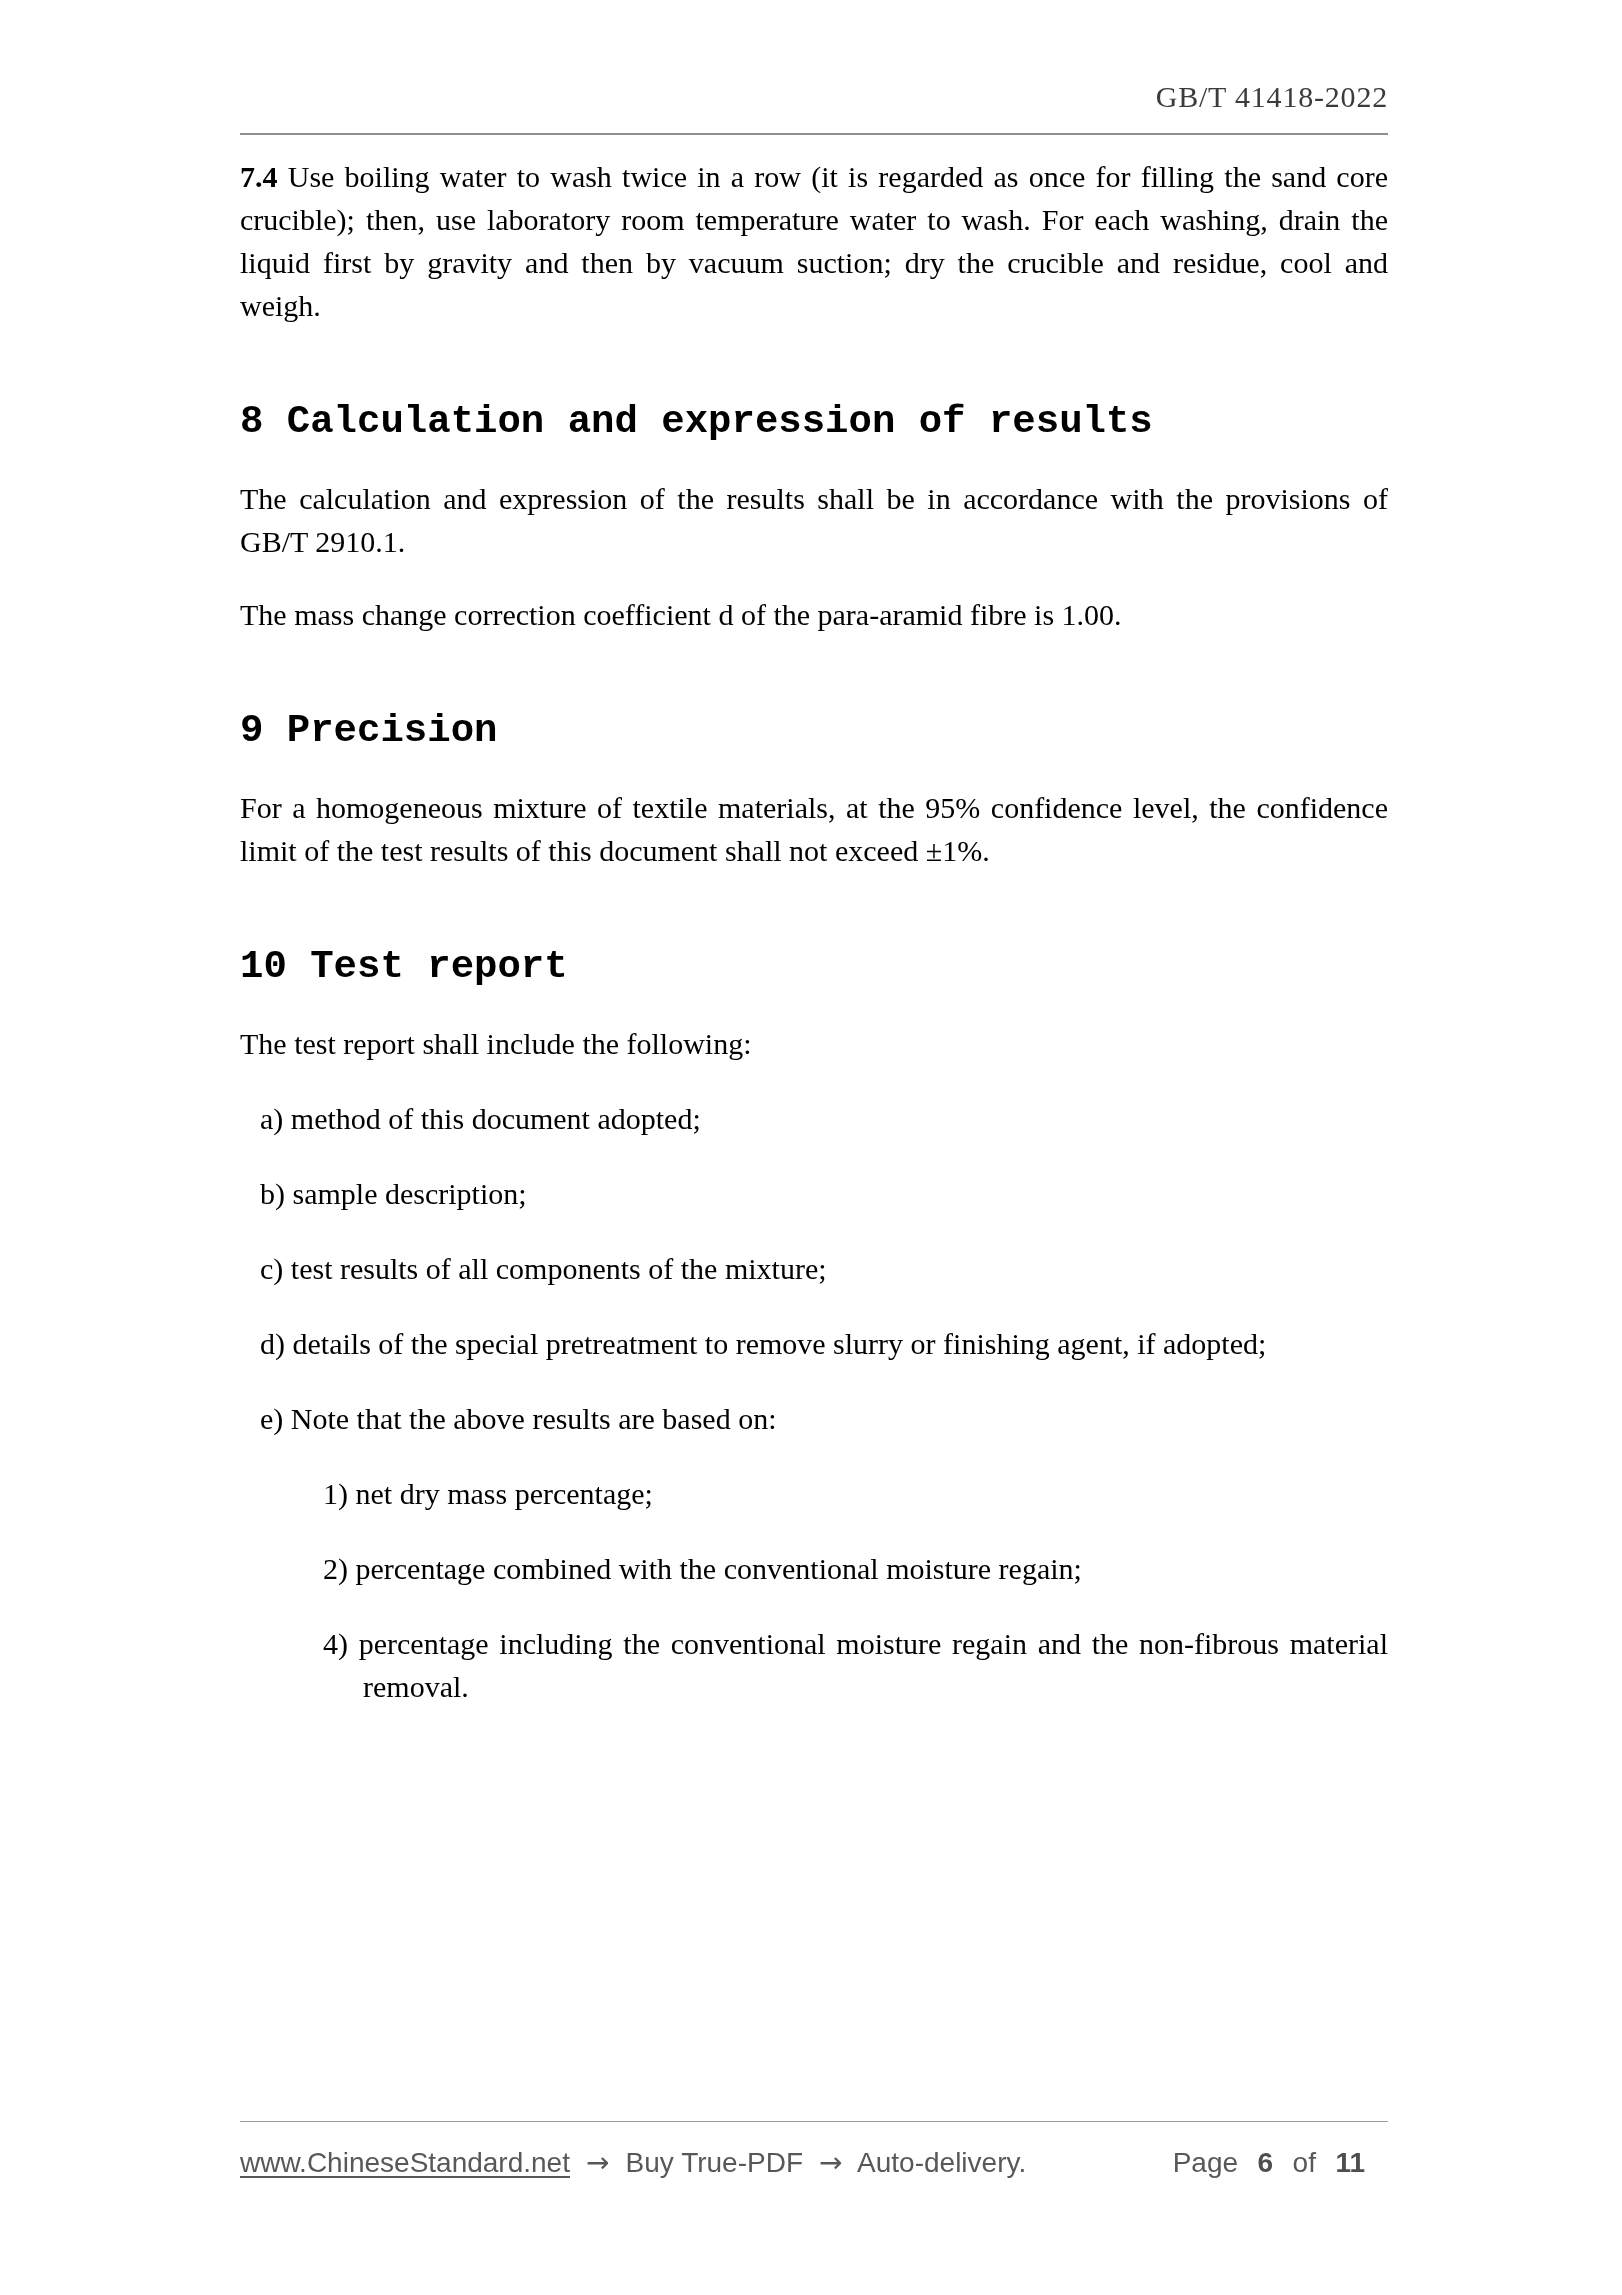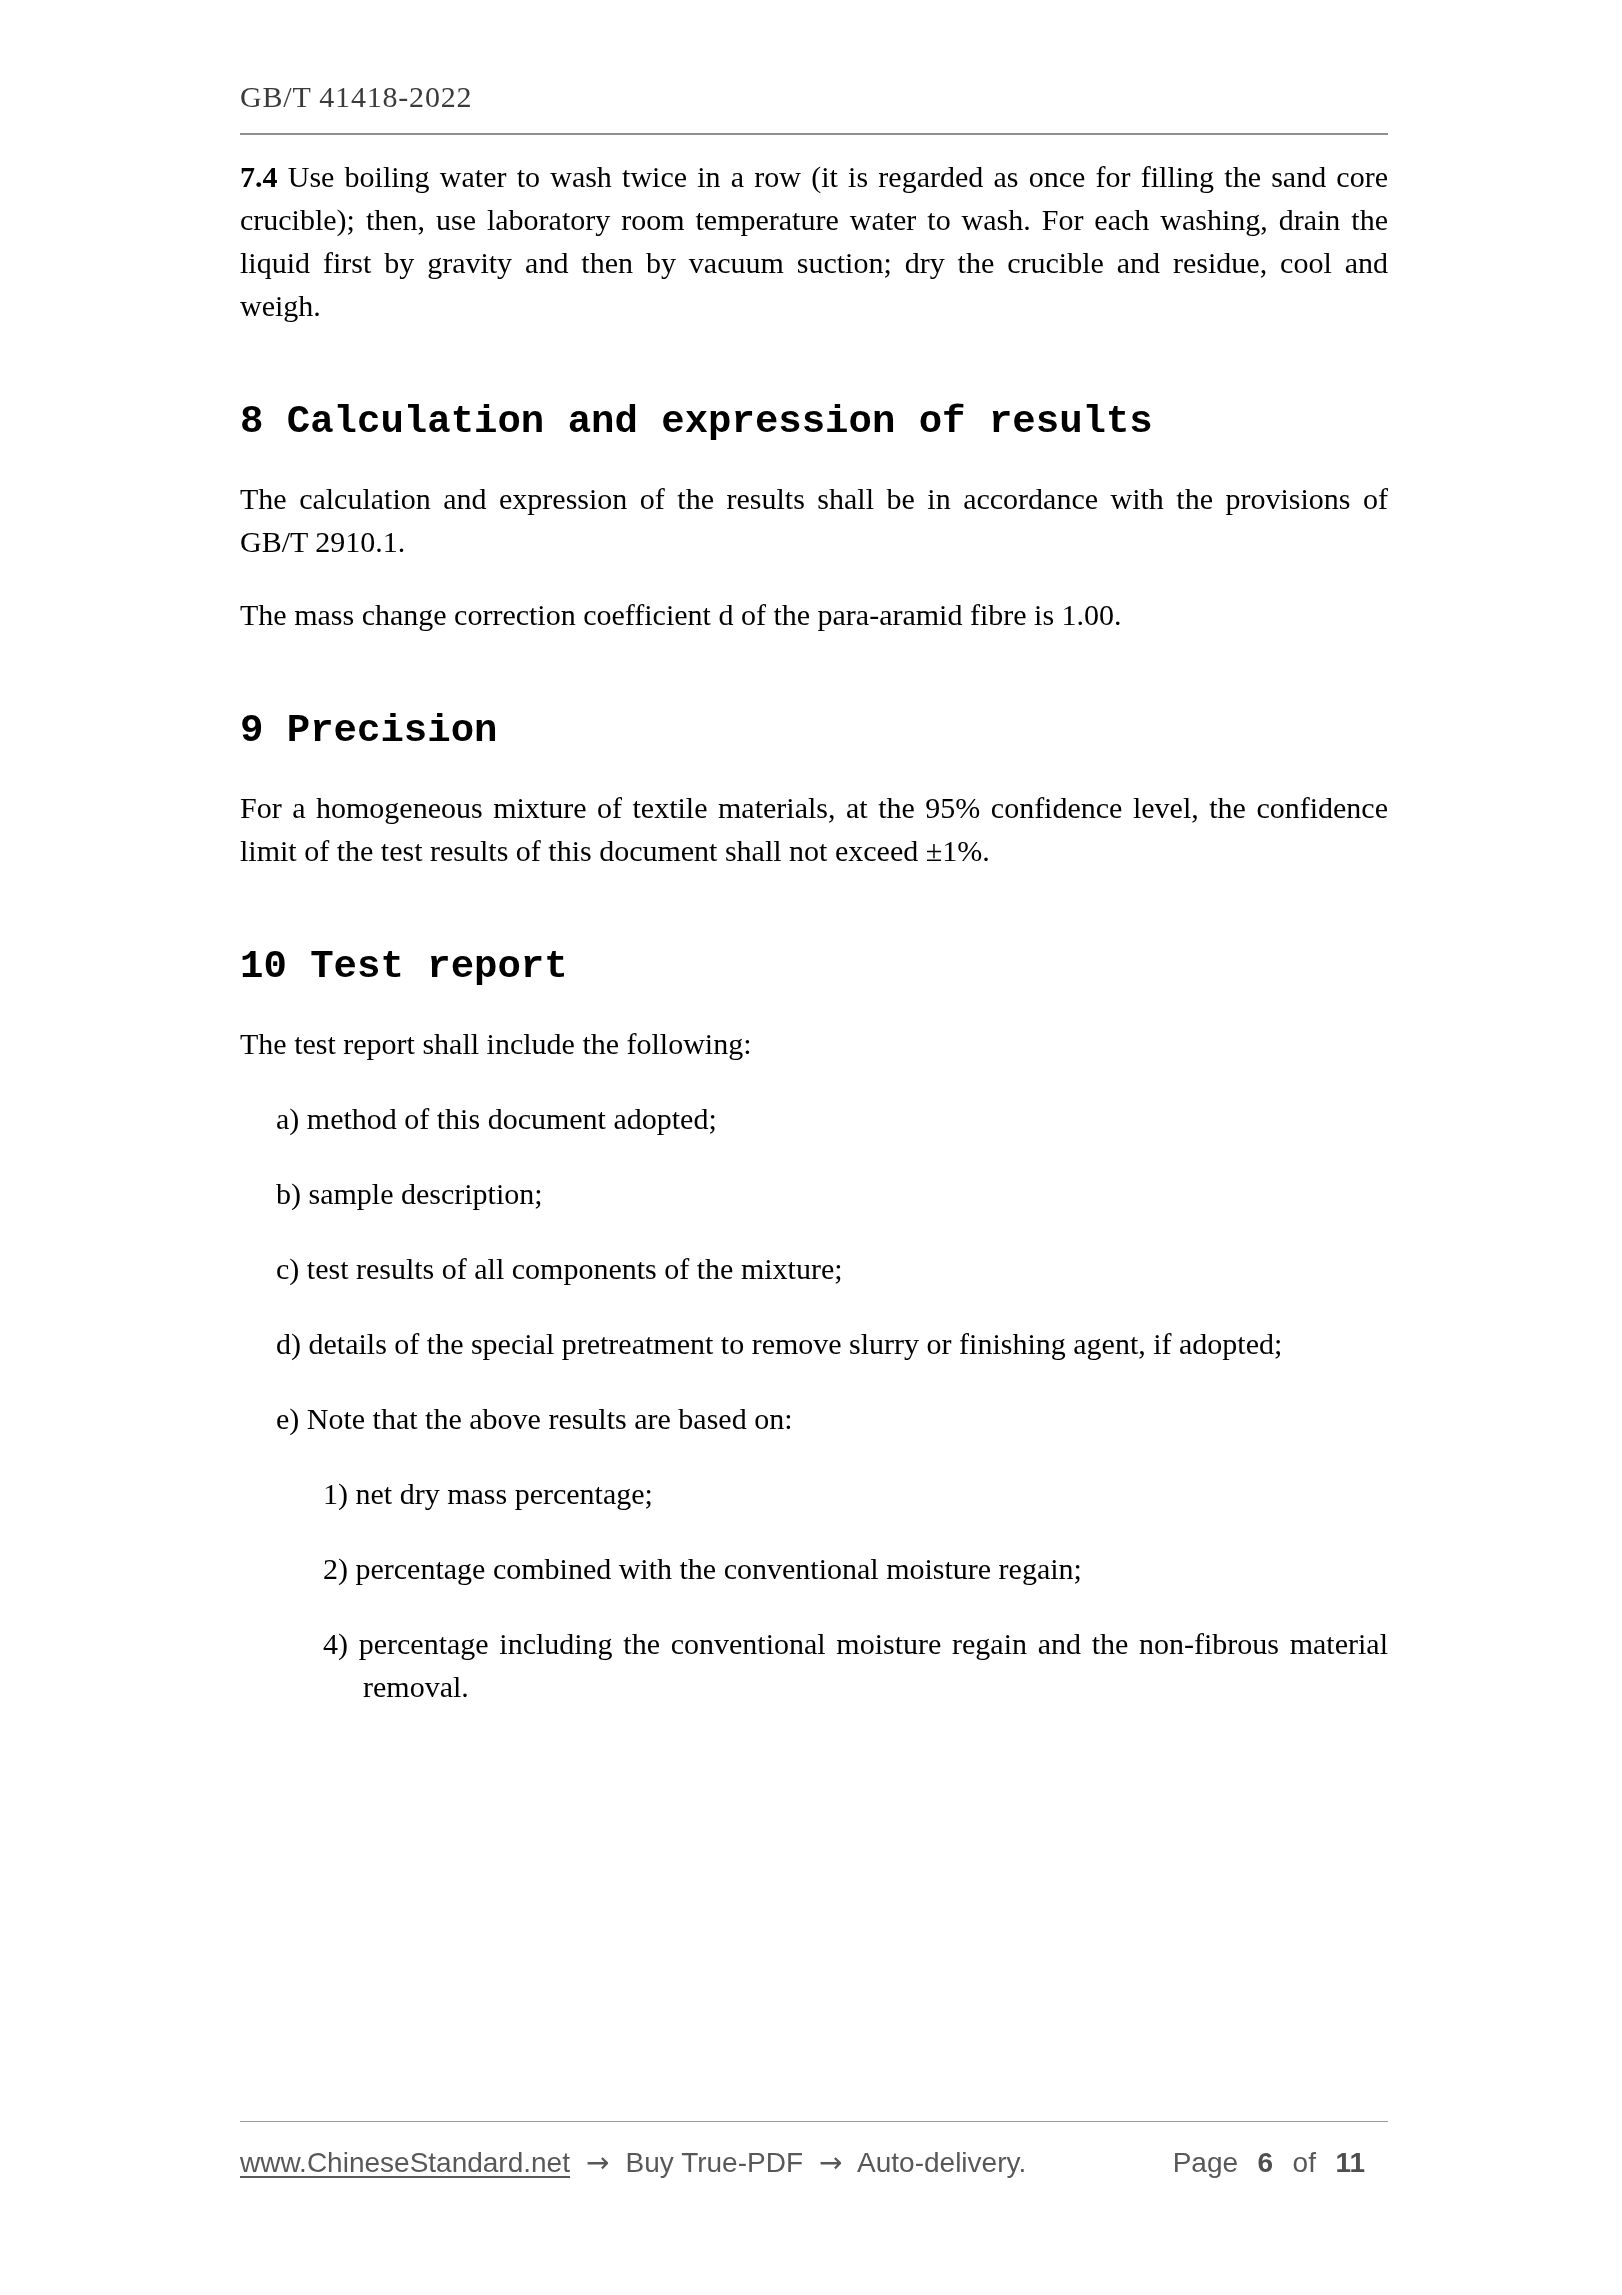--- a/index.html
+++ b/index.html
@@ -11,21 +11,21 @@
     font-family:"Liberation Serif", serif;
     color:#000000;
     overflow:hidden;
   }
   .content {
     position:absolute;
     left:240px; right:235px; top:0;
   }
   .doc-header {
     margin-top:78px;
-    text-align:left;
+    text-align:right;
     font-size:30px;
     line-height:37px;
     color:#3b3b3b;
     letter-spacing:0.8px;
   }
   .rule-top {
     margin-top:18.3px;
     border:none;
     border-top:2.5px solid #8f8f8f;
     height:0;
@@ -40,21 +40,21 @@
   h2.sec {
     font-size:39px;
     line-height:50px;
     font-weight:bold;
     margin:70px 0 0 0;
     font-family:Liberation Mono, monospace;
   }
   p.li1 {
     font-size:30px;
     line-height:43px;
-    margin:32px 0 0 36px;
+    margin:32px 0 0 20px;
     text-align:justify;
   }
   p.li2 {
     font-size:30px;
     line-height:43px;
     margin:32px 0 0 83px;
     padding-left:40px;
     text-indent:-40px;
     text-align:justify;
   }

